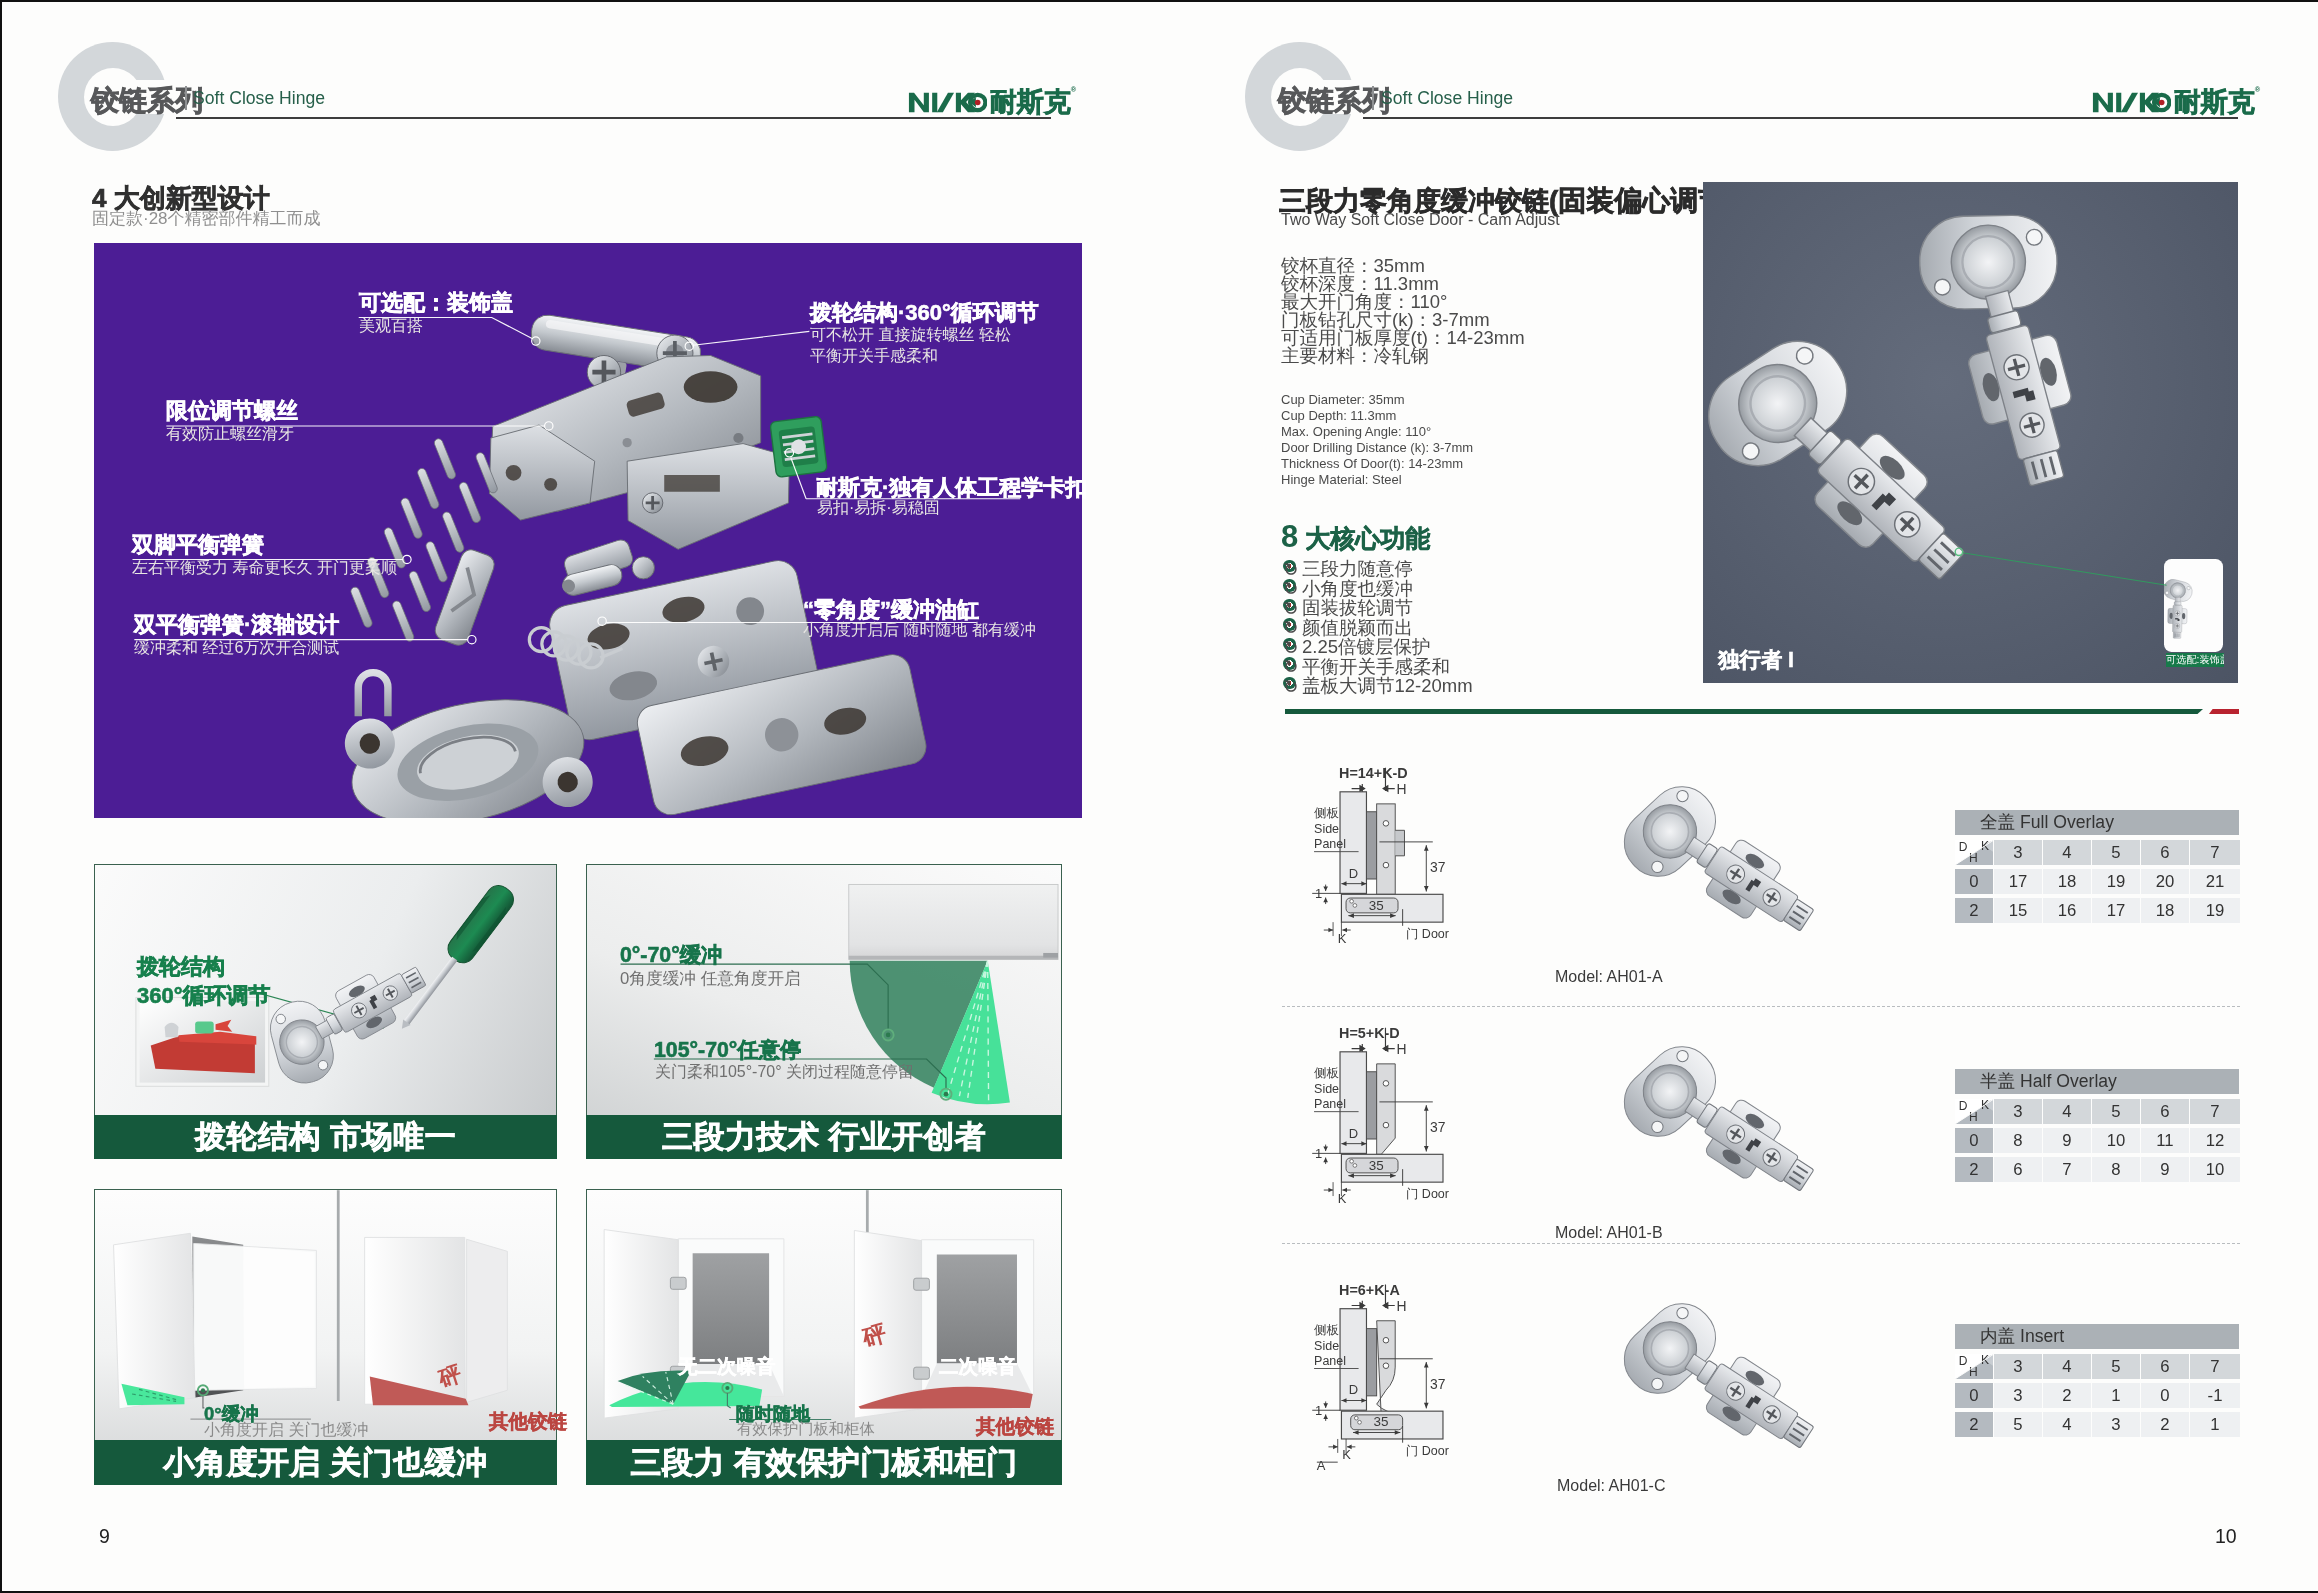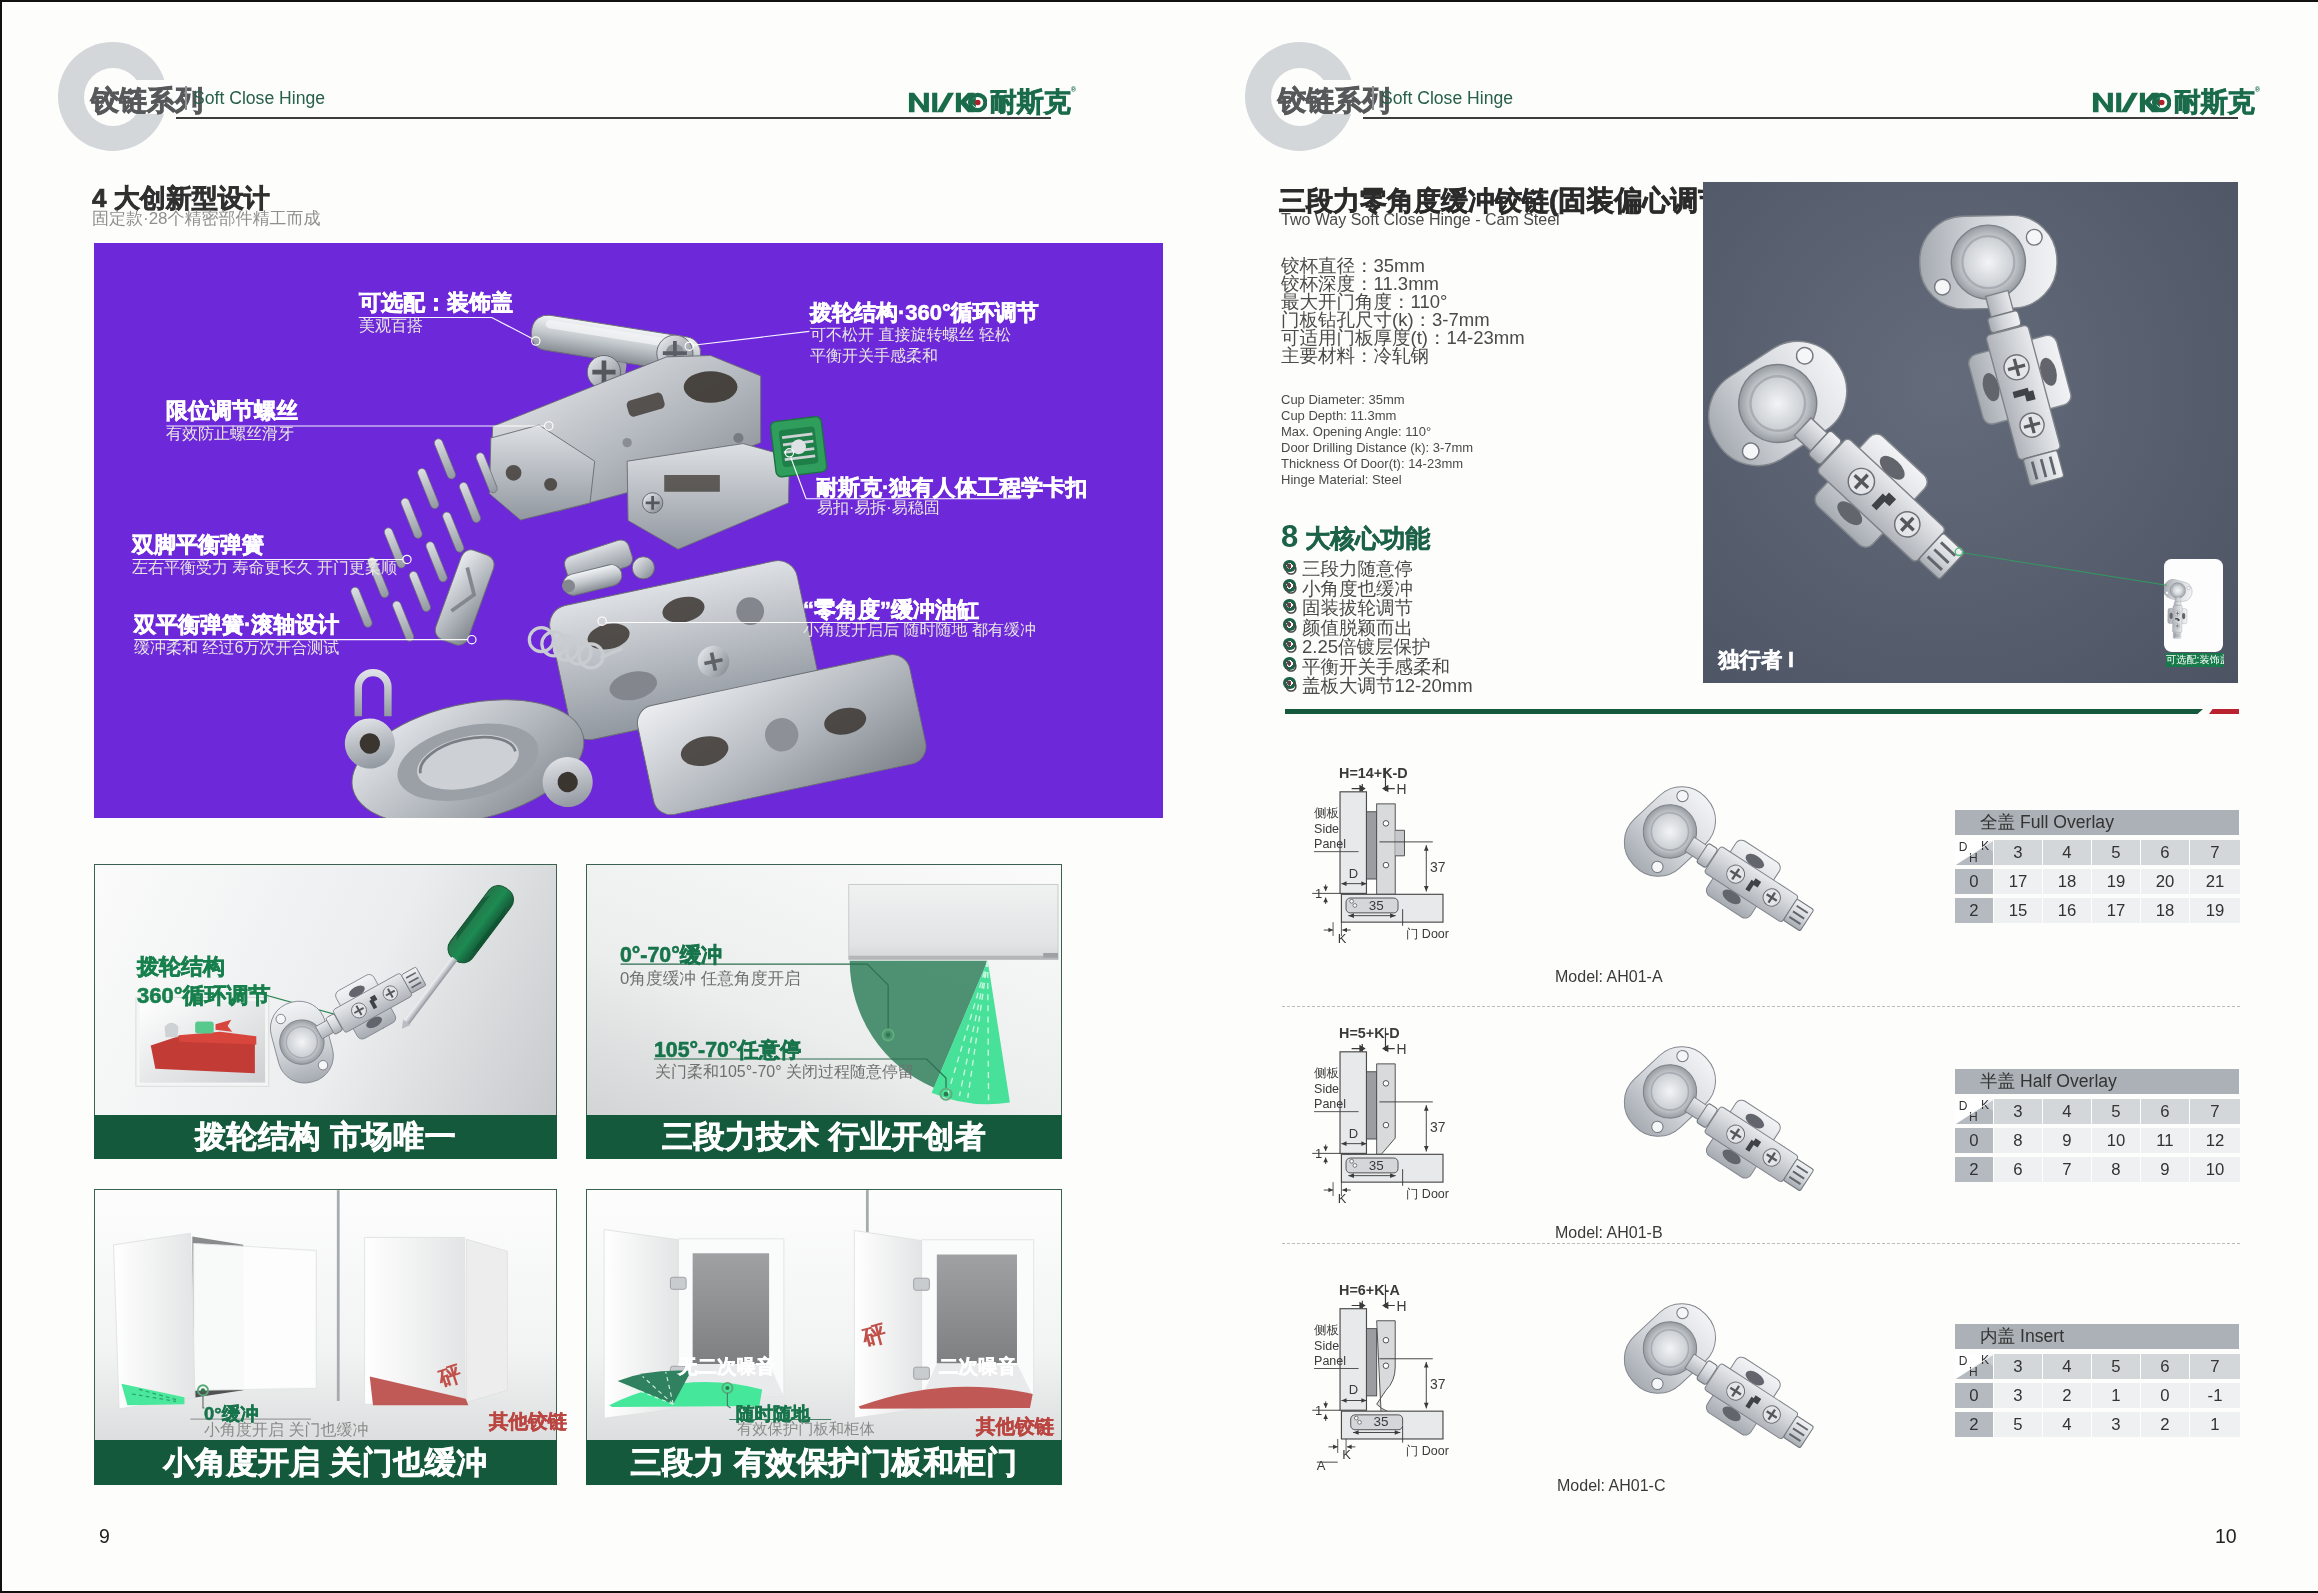--- a/index.html
+++ b/index.html
@@ -11,21 +11,21 @@
 .cring{position:absolute;width:109px;height:109px;border-radius:50%;background:#d3d7da;}
 .cring .hole{position:absolute;left:25.5px;top:25.5px;width:58px;height:58px;border-radius:50%;background:#fdfdfc;}
 .cring .notch{position:absolute;left:51px;top:38px;width:60px;height:34px;background:#fdfdfc;}
 .htitle{position:absolute;font-weight:bold;font-size:28px;color:#57585a;letter-spacing:0px;white-space:nowrap;-webkit-text-stroke:0.9px #57585a;}
 .hdiv{position:absolute;width:1.9px;height:24px;background:#8f9193;}
 .hsub{position:absolute;font-size:17.6px;color:#265f4a;white-space:nowrap;letter-spacing:0px;}
 .hline{position:absolute;height:1.9px;background:#3d3d3d;}
 
 .h2cn{position:absolute;font-weight:bold;font-size:26px;color:#303030;white-space:nowrap;-webkit-text-stroke:0.7px #303030;}
 .subgray{position:absolute;font-size:17px;color:#8f8f8f;white-space:nowrap;}
-.darkbox{position:absolute;left:94px;top:243px;width:1069px;height:575px;background:#6d28d9;}
+.darkbox{position:absolute;left:94px;top:243px;width:988px;height:575px;background:#4c1d95;}
 .ann-b{position:absolute;color:#fff;font-weight:bold;font-size:22px;white-space:nowrap;-webkit-text-stroke:0.6px #fff;}
 .ann-s{position:absolute;color:#e8e6e3;font-size:16px;white-space:nowrap;}
 .subbox{position:absolute;width:463px;height:295px;border:0.9px solid #3a614f;background:#fff;}
 .banner{position:absolute;left:-0.9px;bottom:-0.9px;width:463px;height:44px;background:#15593c;color:#fff;font-weight:bold;font-size:31px;text-align:center;line-height:44px;-webkit-text-stroke:0.7px #fff;white-space:nowrap;}
 .banner span{letter-spacing:0.5px;}
 
 .spec{position:absolute;font-size:18.5px;color:#4a4a4a;line-height:18px;white-space:nowrap;}
 .espec{position:absolute;font-size:13px;color:#4a4a4a;line-height:16px;white-space:nowrap;}
 .blist{position:absolute;font-size:18.5px;color:#4a4a4a;line-height:19.5px;white-space:nowrap;}
 .blist .ico{display:inline-block;width:12.5px;height:12.5px;border-radius:50%;background:radial-gradient(circle,#9e2c2c 0 1.9px,#fff 1.9px 3.2px,#1c6247 3.2px);margin-right:6.5px;vertical-align:-0.5px;}
@@ -461,21 +461,21 @@
     <div class="abs" style="left:149px;top:211px;font-weight:bold;font-size:18.5px;color:#17744b;white-space:nowrap;-webkit-text-stroke:0.5px #17744b;">随时随地</div>
     <div class="abs" style="left:150px;top:229px;font-size:15.3px;color:#8a8a8a;white-space:nowrap;">有效保护门板和柜体</div>
     <div class="abs" style="left:389px;top:223px;font-weight:bold;font-size:19.5px;color:#bb4641;white-space:nowrap;-webkit-text-stroke:0.5px #bb4641;">其他铰链</div>
     <div class="banner" style="width:476px;height:45px;line-height:45px;"><span>三段力 有效保护门板和柜门</span></div>
   </div>
 
   <div class="pagenum" style="left:99px;top:1525px;">9</div>
   <div class="pagenum" style="left:2215px;top:1525px;">10</div>
 
   <div class="abs" style="left:1279px;top:182px;font-weight:bold;font-size:27px;color:#2b2b2b;white-space:nowrap;-webkit-text-stroke:0.7px #2b2b2b;">三段力零角度缓冲铰链<span style="font-size:28px;">(固装偏心调节)</span></div>
-  <div class="abs" style="left:1281px;top:211px;font-size:16px;color:#4a4a4a;white-space:nowrap;">Two Way Soft Close Hinge - Cam Steel</div>
+  <div class="abs" style="left:1281px;top:211px;font-size:16px;color:#4a4a4a;white-space:nowrap;">Two Way Soft Close Door - Cam Adjust</div>
 
   <div class="spec" style="left:1281px;top:257px;">铰杯直径：35mm<br>铰杯深度：11.3mm<br>最大开门角度：110°<br>门板钻孔尺寸(k)：3-7mm<br>可适用门板厚度(t)：14-23mm<br>主要材料：冷轧钢</div>
 
   <div class="espec" style="left:1281px;top:392px;">Cup Diameter: 35mm<br>Cup Depth: 11.3mm<br>Max. Opening Angle: 110°<br>Door Drilling Distance (k): 3-7mm<br>Thickness Of Door(t): 14-23mm<br>Hinge Material: Steel</div>
 
   <div class="abs" style="left:1281px;top:519px;color:#1c6247;white-space:nowrap;"><span style="font-size:31px;font-weight:bold;">8</span><span style="font-size:25px;font-weight:bold;-webkit-text-stroke:0.6px #1c6247;"> 大核心功能</span></div>
 
   <div class="blist" style="left:1283px;top:559px;">
     <div><span class="ico">↻</span>三段力随意停</div>
     <div><span class="ico">↻</span>小角度也缓冲</div>

